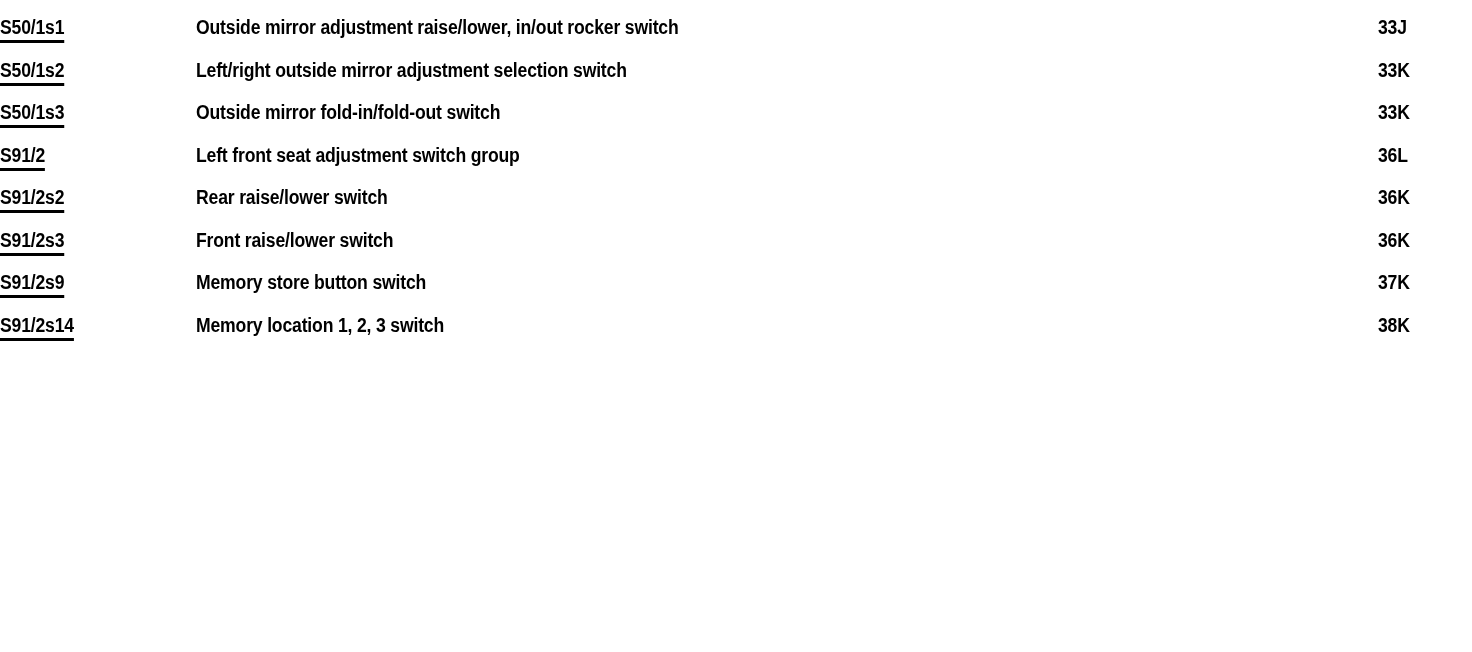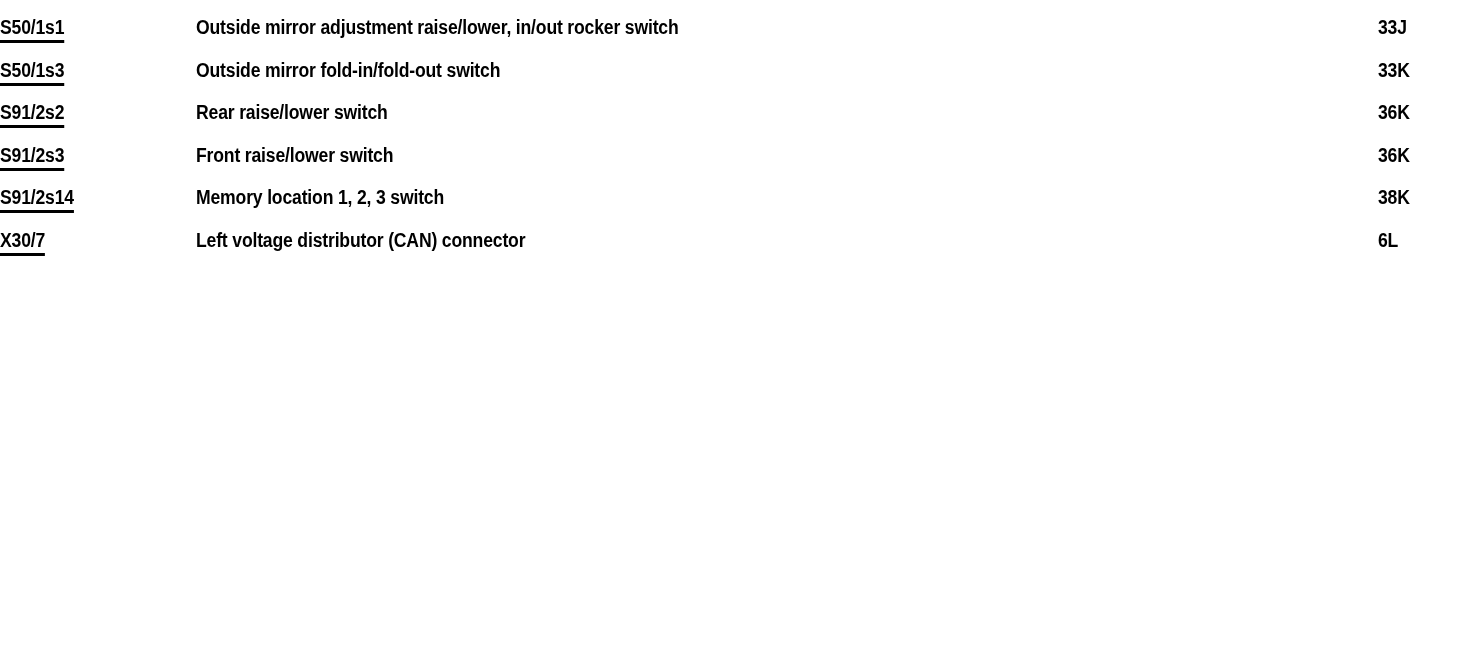--- a/index.html
+++ b/index.html
@@ -86,39 +86,49 @@
 <div id="legend-sheet">
   <table class="legend-table">
     <tbody>
 
     <tr>
           <td class="col-code"><a class="code-link" href="#">S50/1s1</a></td>
           <td class="col-desc"><span class="desc-text">Outside mirror adjustment raise/lower, in/out rocker switch</span></td>
           <td class="col-ref"><span class="ref-text">33J</span></td>
         </tr>
         <tr>
+          <td class="col-code"><a class="code-link" href="#">S50/1s2</a></td>
+          <td class="col-desc"><span class="desc-text">Left/right outside mirror adjustment selection switch</span></td>
+          <td class="col-ref"><span class="ref-text">33K</span></td>
+        </tr>
+        <tr>
           <td class="col-code"><a class="code-link" href="#">S50/1s3</a></td>
           <td class="col-desc"><span class="desc-text">Outside mirror fold-in/fold-out switch</span></td>
           <td class="col-ref"><span class="ref-text">33K</span></td>
+        </tr>
+        <tr>
+          <td class="col-code"><a class="code-link" href="#">S91/2</a></td>
+          <td class="col-desc"><span class="desc-text">Left front seat adjustment switch group</span></td>
+          <td class="col-ref"><span class="ref-text">36L</span></td>
         </tr>
         <tr>
           <td class="col-code"><a class="code-link" href="#">S91/2s2</a></td>
           <td class="col-desc"><span class="desc-text">Rear raise/lower switch</span></td>
           <td class="col-ref"><span class="ref-text">36K</span></td>
         </tr>
         <tr>
           <td class="col-code"><a class="code-link" href="#">S91/2s3</a></td>
           <td class="col-desc"><span class="desc-text">Front raise/lower switch</span></td>
           <td class="col-ref"><span class="ref-text">36K</span></td>
         </tr>
         <tr>
+          <td class="col-code"><a class="code-link" href="#">S91/2s9</a></td>
+          <td class="col-desc"><span class="desc-text">Memory store button switch</span></td>
+          <td class="col-ref"><span class="ref-text">37K</span></td>
+        </tr>
+        <tr>
           <td class="col-code"><a class="code-link" href="#">S91/2s14</a></td>
           <td class="col-desc"><span class="desc-text">Memory location 1, 2, 3 switch</span></td>
           <td class="col-ref"><span class="ref-text">38K</span></td>
-        </tr>
-        <tr>
-          <td class="col-code"><a class="code-link" href="#">X30/7</a></td>
-          <td class="col-desc"><span class="desc-text">Left voltage distributor (CAN) connector</span></td>
-          <td class="col-ref"><span class="ref-text">6L</span></td>
         </tr>
       </tbody>
   </table>
 </div>
 
 </body></html>

